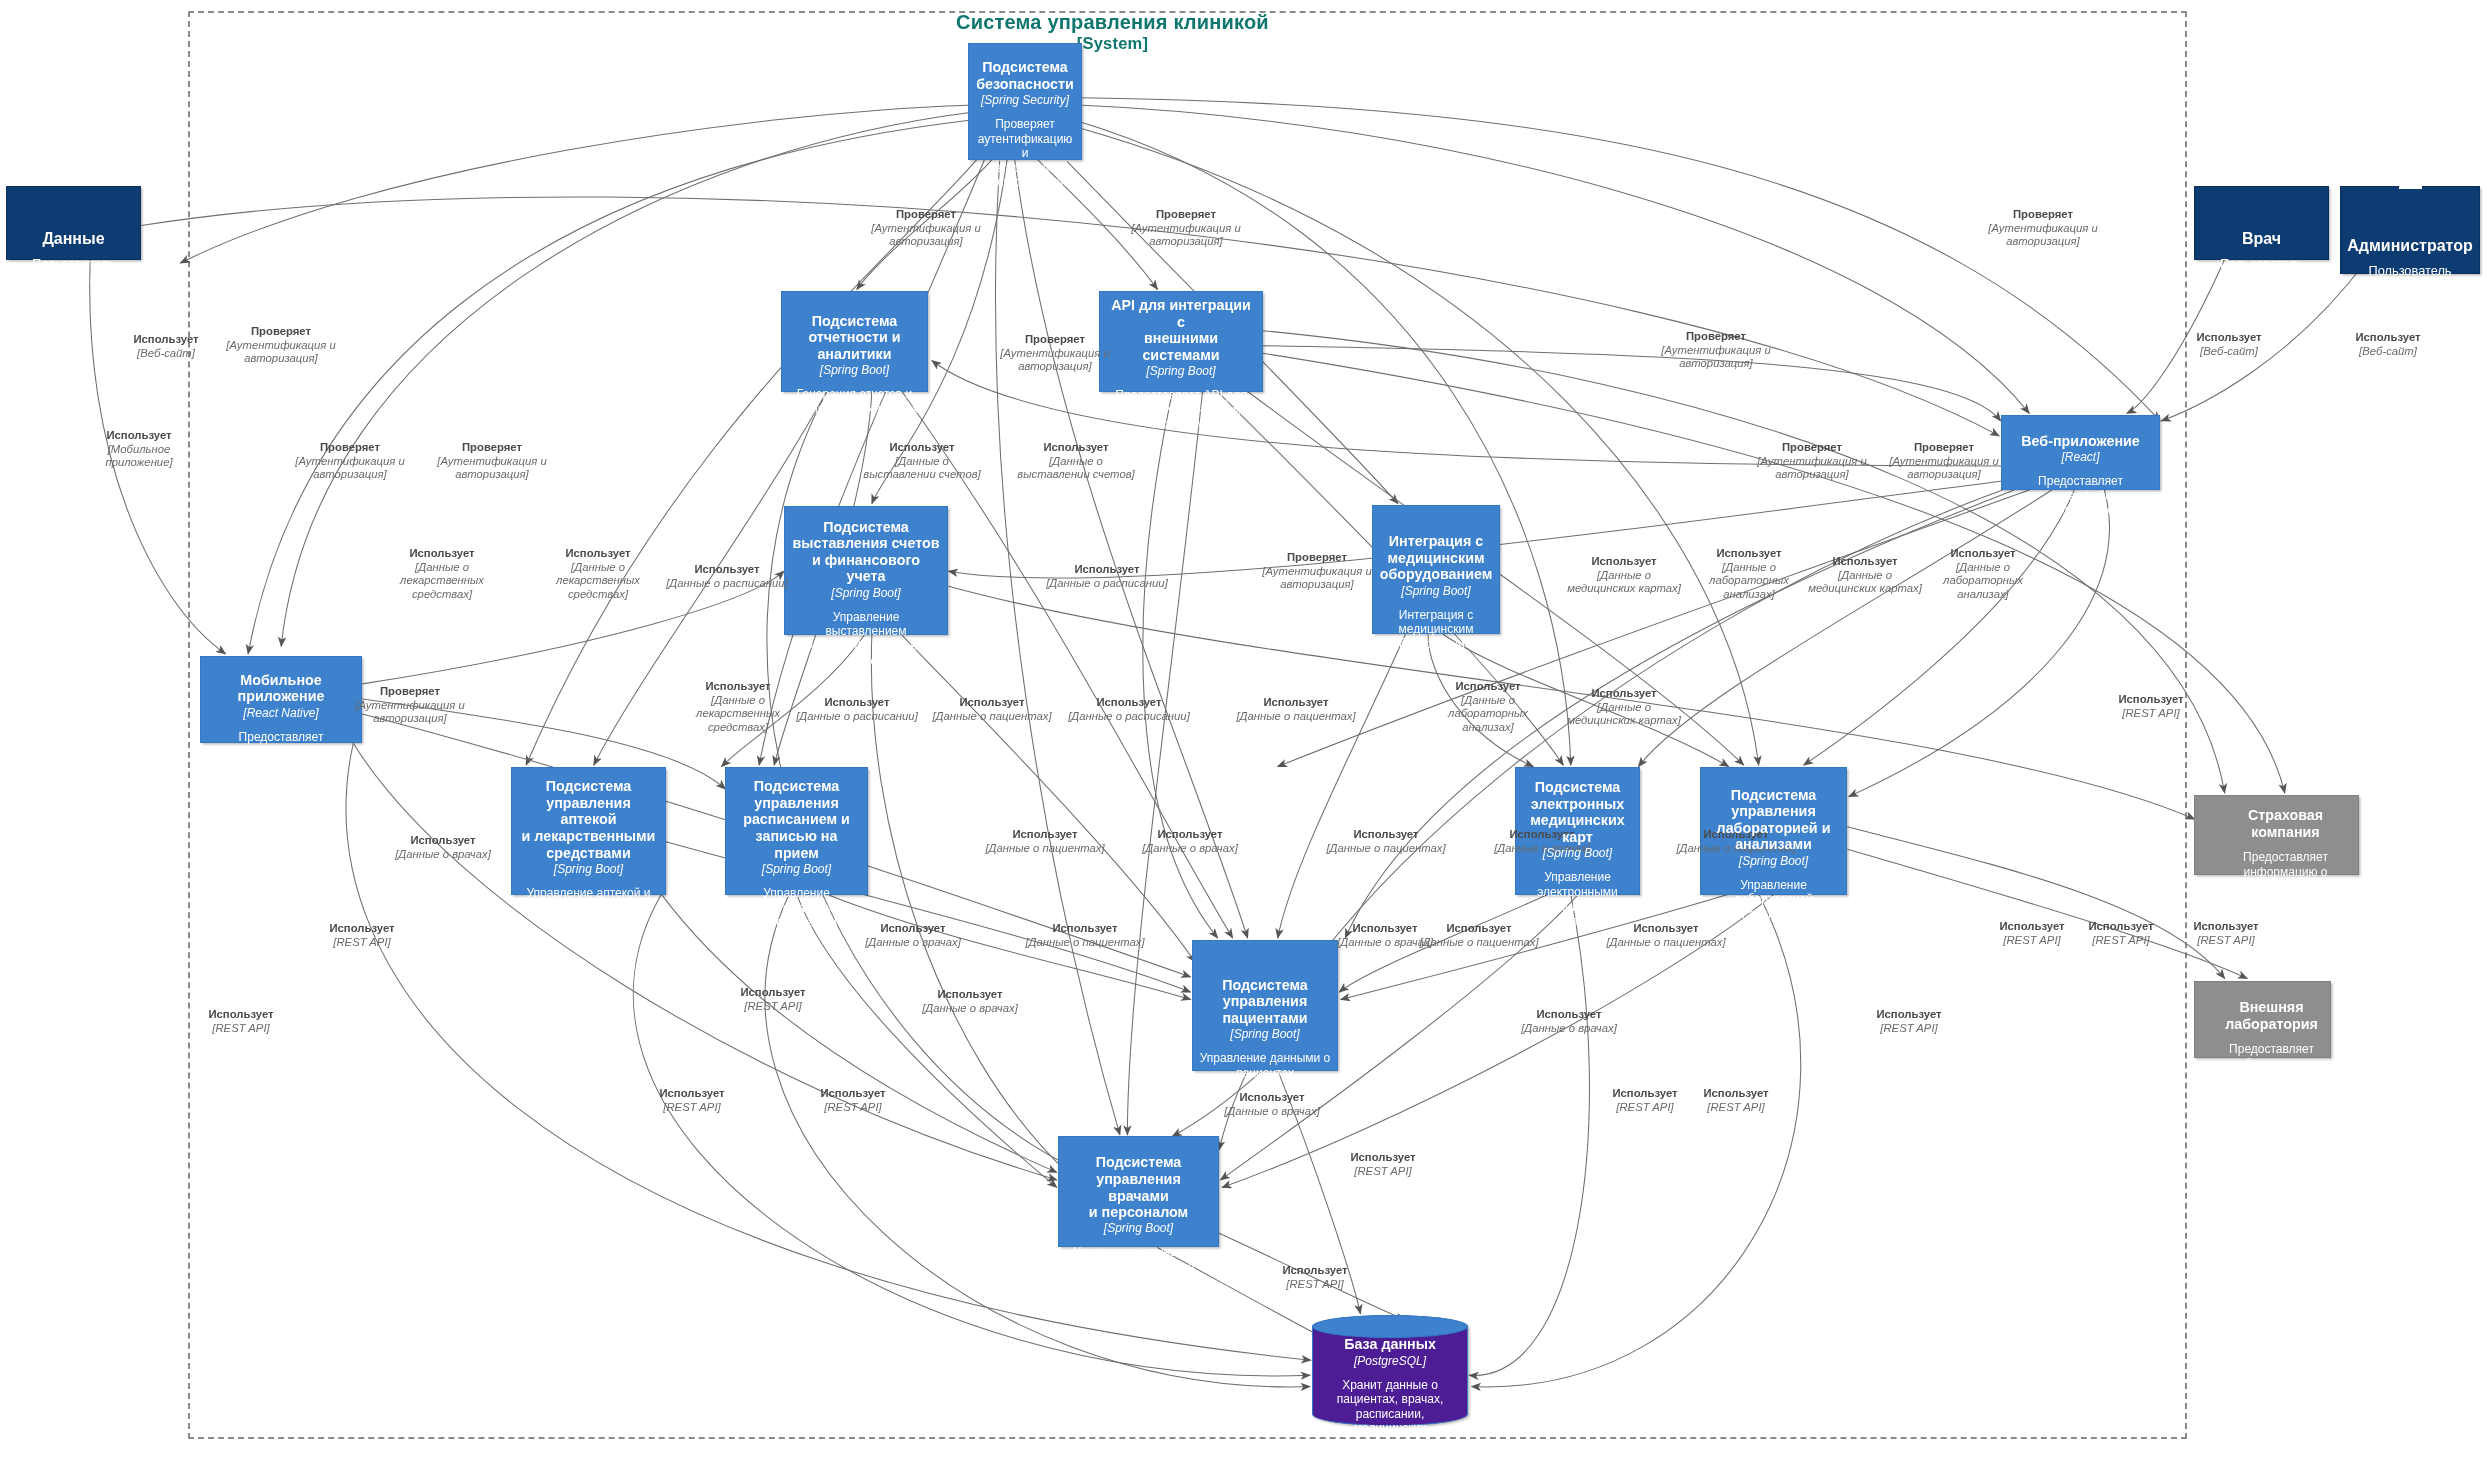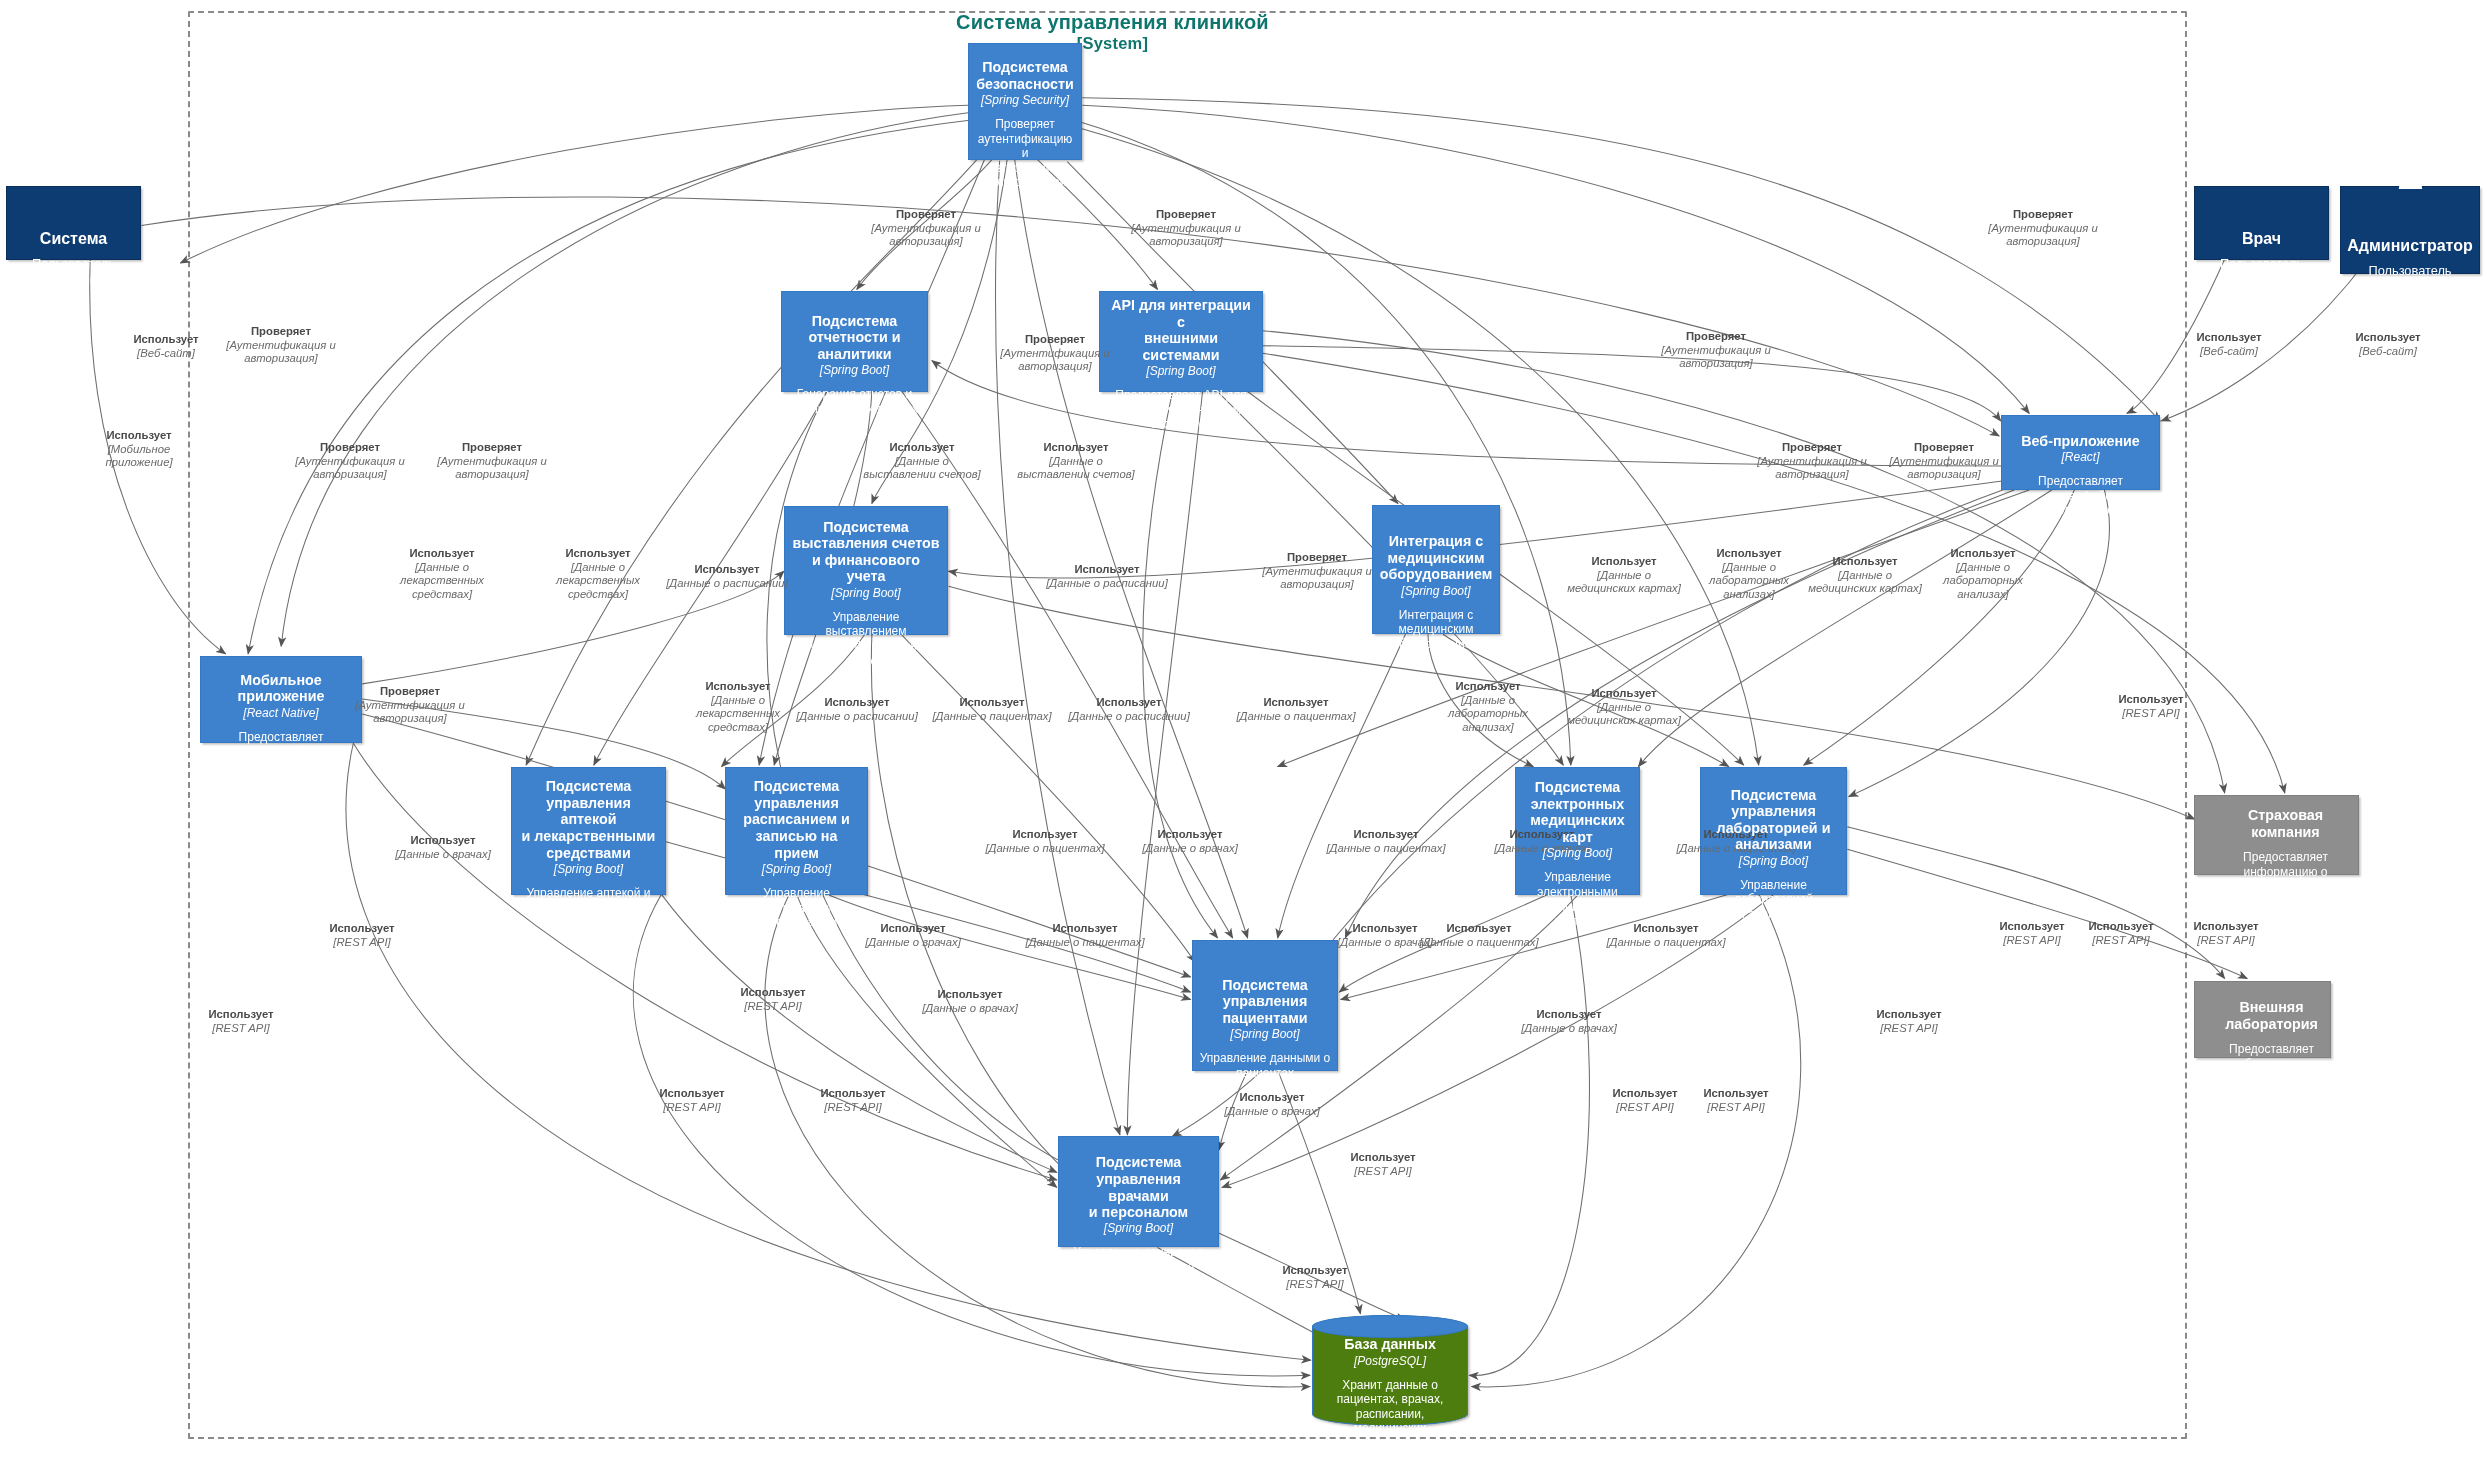--- a/index.html
+++ b/index.html
@@ -83,21 +83,21 @@
   .container {
     background: #3e82ce;
     border: 0.8px solid #3278c4;
   }
   .external {
     background: #8e8e8e;
     border: 0.8px solid #808080;
     padding-left: 24px;
   }
   .db {
-    background: #4d7c0f;
+    background: #4c1d95;
     border: 0.8px solid #3278c4;
     border-radius: 50% / 12px;
     box-shadow: 1.5px 1.5px 2.3px rgba(0,0,0,0.28);
     justify-content: center;
   }
   .db-top {
     position: absolute;
     left: -0.8px;
     top: -0.8px;
     width: 100%;
@@ -244,21 +244,21 @@
     </g>
   </svg>
 
   <div id="node-layer">
       <div class="node person" style="left: 6px; top: 186px; width: 135px; height: 74px;">
         <div class="db-inner">
           <svg class="person-icon" viewBox="0 0 44 32">
             <circle cx="22" cy="9" r="8.2" fill="#ffffff"></circle>
             <path d="M6.5 32 C6.5 22.5 13 18.5 22 18.5 C31 18.5 37.5 22.5 37.5 32 Z" fill="#ffffff"></path>
           </svg>
-          <div class="nm">Система</div>
+          <div class="nm">Данные</div>
           <div class="desc">Пользователь системы</div>
         </div>
       </div>
       <div class="node person" style="left: 2194px; top: 186px; width: 135px; height: 74px;">
         <div class="db-inner">
           <svg class="person-icon" viewBox="0 0 44 32">
             <circle cx="22" cy="9" r="8.2" fill="#ffffff"></circle>
             <path d="M6.5 32 C6.5 22.5 13 18.5 22 18.5 C31 18.5 37.5 22.5 37.5 32 Z" fill="#ffffff"></path>
           </svg>
           <div class="nm">Врач</div>

